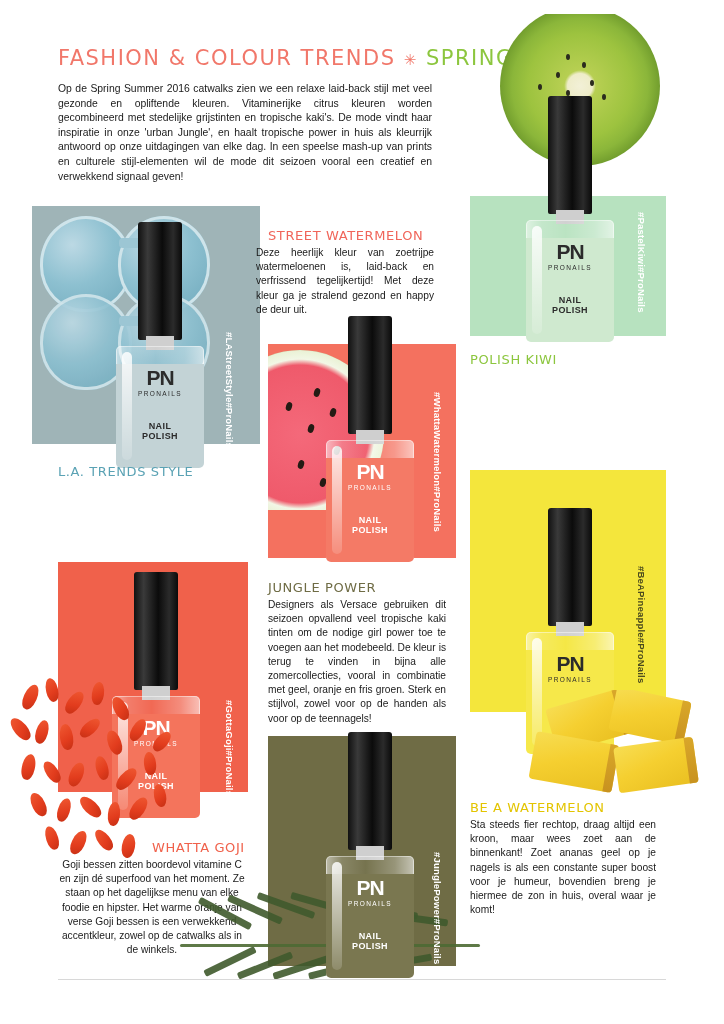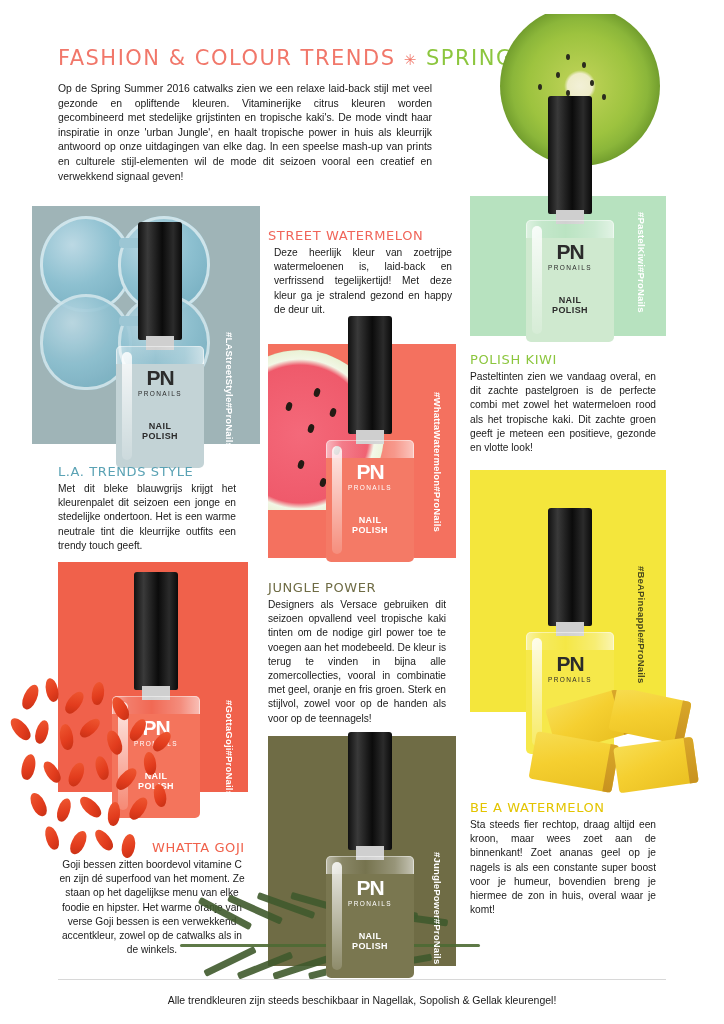--- a/index.html
+++ b/index.html
@@ -286,21 +286,20 @@
         <div class="brand">PRONAILS</div>
         <div class="np">NAIL</div>
         <div class="np" style="margin-top:0">POLISH</div>
       </div>
     </div>
   </div>
 
   <div class="hashtag" style="left:636px; top:212px; color:#ffffff;">#PastelKiwi#ProNails</div>
 
   <div class="heading" style="left:470px; top:352px; color:#8cc63e;">POLISH KIWI</div>
-  <div class="copy" style="left:470px; top:370px; width:186px;">Pasteltinten zien we vandaag overal, en dit zachte pastelgroen is de perfecte combi met zowel het watermeloen rood als het tropische kaki. Dit zachte groen geeft je meteen een positieve, gezonde en vlotte look!</div>
 
   <div class="swatch" style="left:32px; top:206px; width:228px; height:238px; background:#9fb4b7;"></div>
 
   <div class="glasses" style="left:34px; top:198px;">
     <div class="lens" style="left:6px; top:18px;"></div>
     <div class="lens" style="left:84px; top:18px;"></div>
     <div class="bridge" style="left:85px; top:40px;"></div>
     <div class="lens" style="left:6px; top:96px; opacity:.92;"></div>
     <div class="lens" style="left:84px; top:96px; opacity:.92;"></div>
     <div class="bridge" style="left:85px; top:118px;"></div>
@@ -317,21 +316,20 @@
         <div class="brand">PRONAILS</div>
         <div class="np">NAIL</div>
         <div class="np" style="margin-top:0">POLISH</div>
       </div>
     </div>
   </div>
 
   <div class="hashtag" style="left:224px; top:332px; color:#ffffff;">#LAStreetStyle#ProNails</div>
 
   <div class="heading" style="left:58px; top:464px; color:#5aa2b4;">L.A. TRENDS STYLE</div>
-  <div class="copy" style="left:58px; top:482px; width:178px;">Met dit bleke blauwgrijs krijgt het kleurenpalet dit seizoen een jonge en stedelijke ondertoon. Het is een warme neutrale tint die kleurrijke outfits een trendy touch geeft.</div>
 
   <div class="swatch" style="left:268px; top:344px; width:188px; height:214px; background:#f4715f;"></div>
 
   <div class="photo" style="left:268px; top:344px; width:120px; height:166px;">
     <div class="melon" style="left:-52px; top:6px; width:168px; height:168px;"></div>
     <div class="seed" style="left:46px; top:44px;"></div>
     <div class="seed" style="left:62px; top:64px;"></div>
     <div class="seed" style="left:40px; top:80px;"></div>
     <div class="seed" style="left:66px; top:102px;"></div>
     <div class="seed" style="left:30px; top:116px;"></div>
@@ -350,21 +348,21 @@
         <div class="brand">PRONAILS</div>
         <div class="np">NAIL</div>
         <div class="np" style="margin-top:0">POLISH</div>
       </div>
     </div>
   </div>
 
   <div class="hashtag" style="left:432px; top:392px; color:#ffffff;">#WhattaWatermelon#ProNails</div>
 
   <div class="heading" style="left:268px; top:228px; color:#f0655a;">STREET WATERMELON</div>
-  <div class="copy" style="left:274px; top:246px; width:178px;">Deze heerlijk kleur van zoetrijpe watermeloenen is, laid-back en verfrissend tegelijkertijd! Met deze kleur ga je stralend gezond en happy de deur uit.</div>
+  <div class="copy" style="left:256px; top:246px; width:178px;">Deze heerlijk kleur van zoetrijpe watermeloenen is, laid-back en verfrissend tegelijkertijd! Met deze kleur ga je stralend gezond en happy de deur uit.</div>
 
   <div class="swatch" style="left:58px; top:562px; width:190px; height:230px; background:#f0614b;"></div>
 
   <div class="bottle-wrap" style="left:104px; top:572px;">
     <div class="cap"></div>
     <div class="neck"></div>
     <div class="jar">
       <div class="liquid" style="background:#f4745c;"></div>
       <div class="glassgloss"></div>
       <div class="label">
@@ -482,15 +480,14 @@
       </div>
     <div class="wedge" style="left:112px; top:52px; width:80px; height:46px; transform:rotate(-8deg);">
         <div class="skin"></div>
       </div>
   </div>
 
   <div class="heading" style="left:470px; top:800px; color:#e3c400;">BE A WATERMELON</div>
   <div class="copy" style="left:470px; top:818px; width:186px;">Sta steeds fier rechtop, draag altijd een kroon, maar wees zoet aan de binnenkant! Zoet ananas geel op je nagels is als een constante super boost voor je humeur, bovendien breng je hiermee de zon in huis, overal waar je komt!</div>
 
   <div class="footer-rule"></div>
-  <div class="footer">Alle trendkleuren zijn steeds beschikbaar in Nagellak, Sopolish &amp; Gellak kleurengel!</div>
 
 </div>
 
 </body></html>

